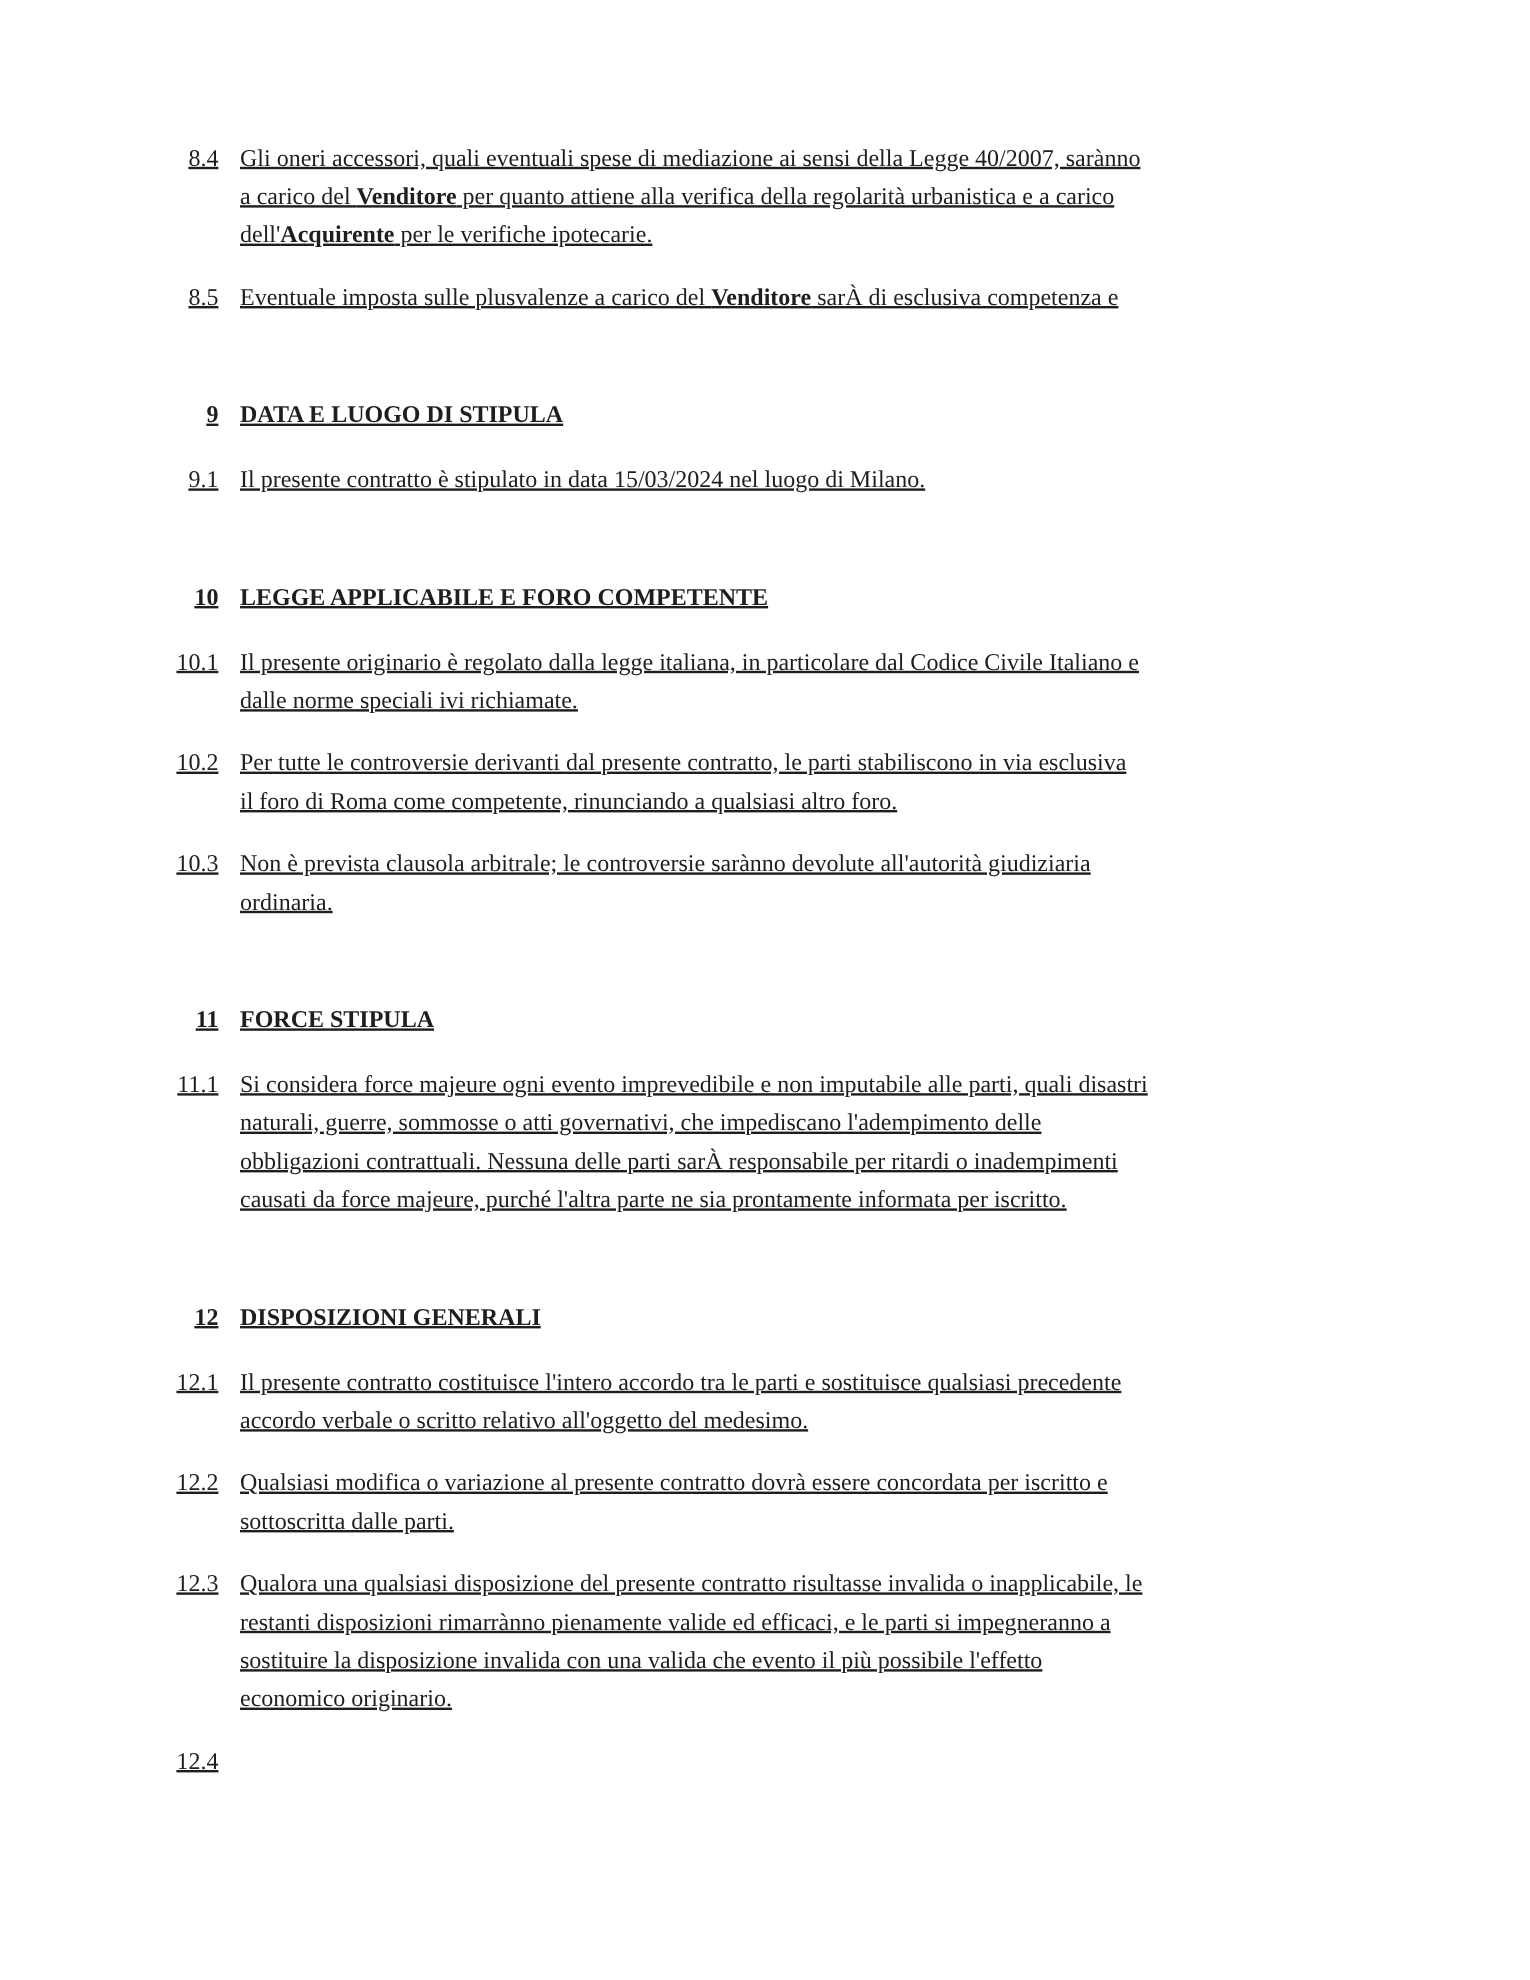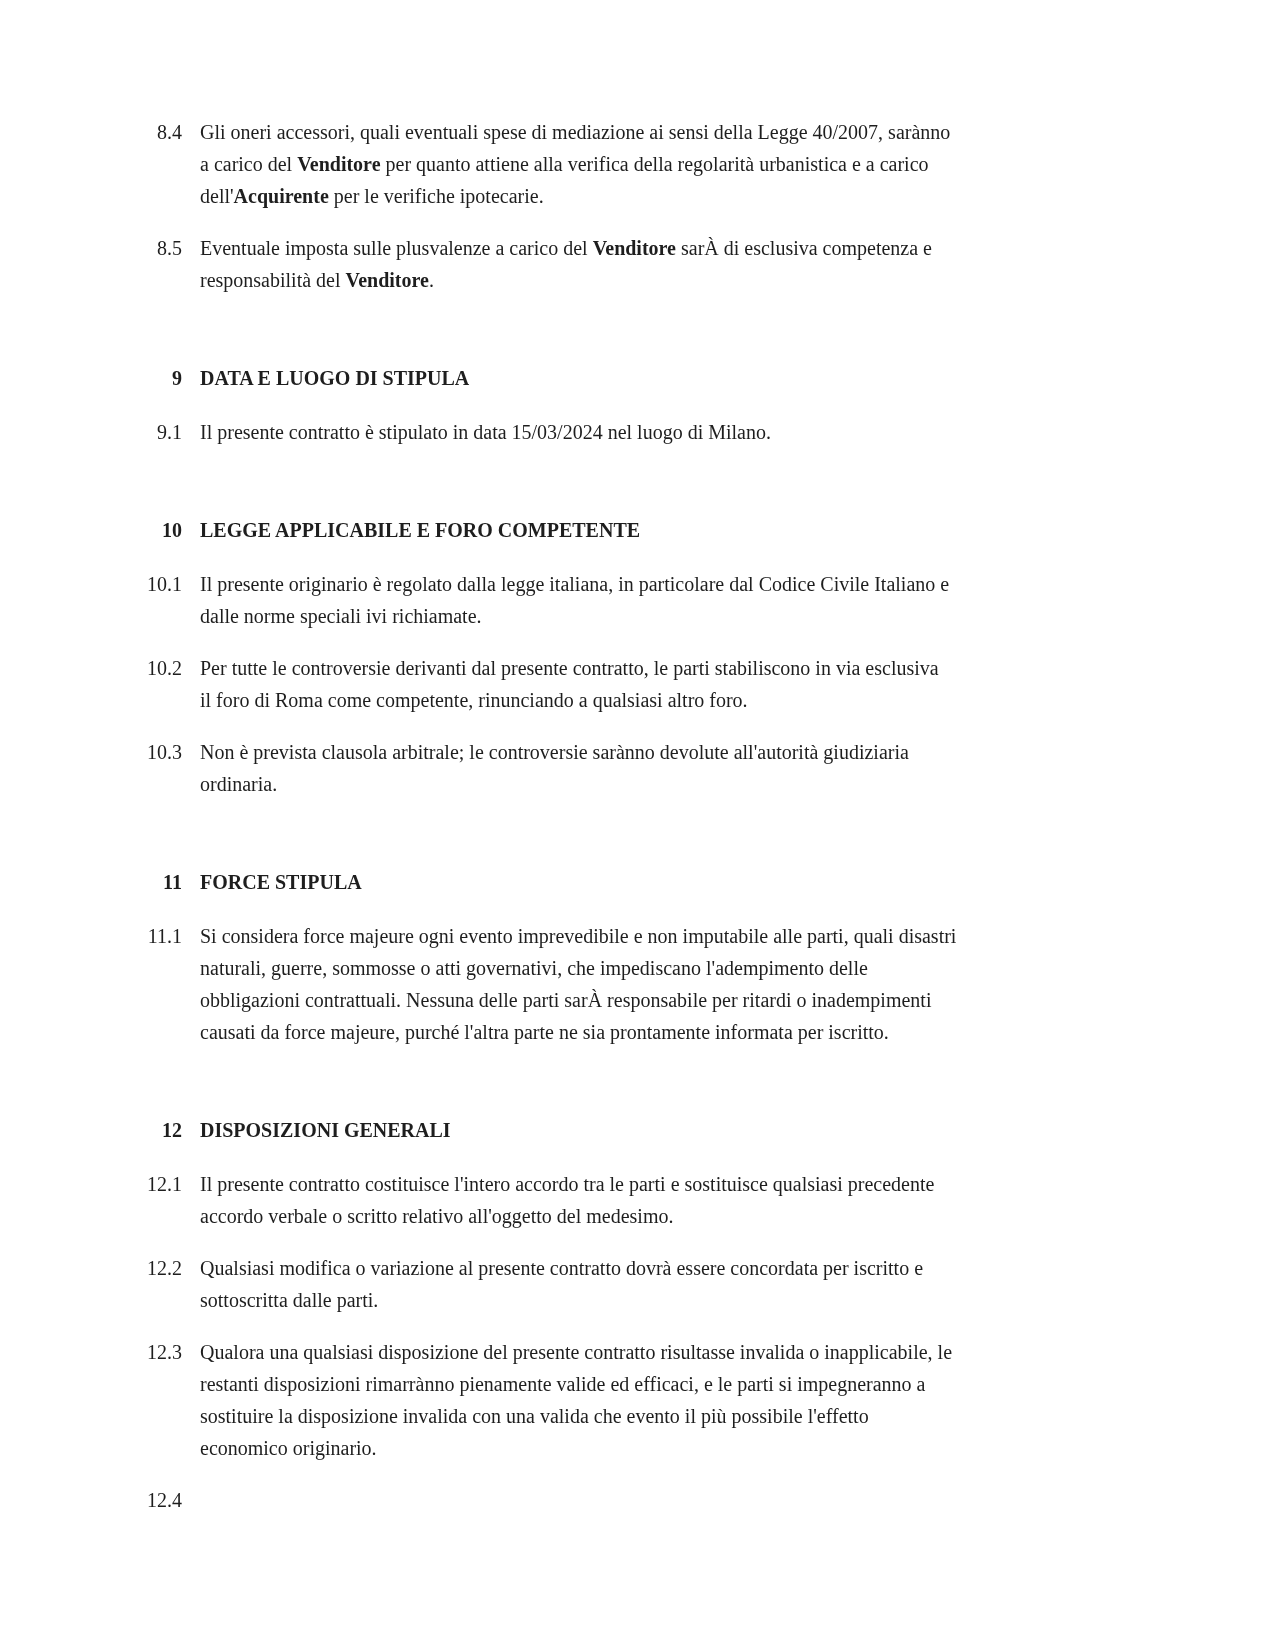--- a/index.html
+++ b/index.html
@@ -20,20 +20,21 @@
     font-size: 20px;
     line-height: 32px;
     color: #1e1e1e;
     width: 1275px;
     box-sizing: border-box;
   }
   .block {
     display: grid;
     grid-template-columns: 182px 1fr;
     column-gap: 18px;
+    text-decoration: underline;
   }
   .clause { margin-bottom: 20px; }
   .heading {
     margin-top: 46px;
     margin-bottom: 22px;
     font-weight: 700;
   }
   .num { text-align: right; }
   .ln, .ht {
     margin: 0;
@@ -54,21 +55,20 @@
       <p class="ln">Gli oneri accessori, quali eventuali spese di mediazione ai sensi della Legge 40/2007, sarànno</p>
       <p class="ln"><span>a carico del </span><span class="b">Venditore</span><span> per quanto attiene alla verifica della regolarità urbanistica e a carico</span></p>
       <p class="ln"><span>dell'</span><span class="b">Acquirente</span><span> per le verifiche ipotecarie.</span></p>
     </div>
   </section>
 
   <section class="block clause">
     <div class="num">8.5</div>
     <div class="body">
       <p class="ln"><span>Eventuale imposta sulle plusvalenze a carico del </span><span class="b">Venditore</span><span> sarÀ di esclusiva competenza e</span></p>
-      <p class="ln"><span>responsabilità del </span><span class="b">Venditore</span><span>.</span></p>
     </div>
   </section>
 
   <section class="block heading">
     <div class="num">9</div>
     <div class="body">
       <h2 class="ht">DATA E LUOGO DI STIPULA</h2>
     </div>
   </section>
 

